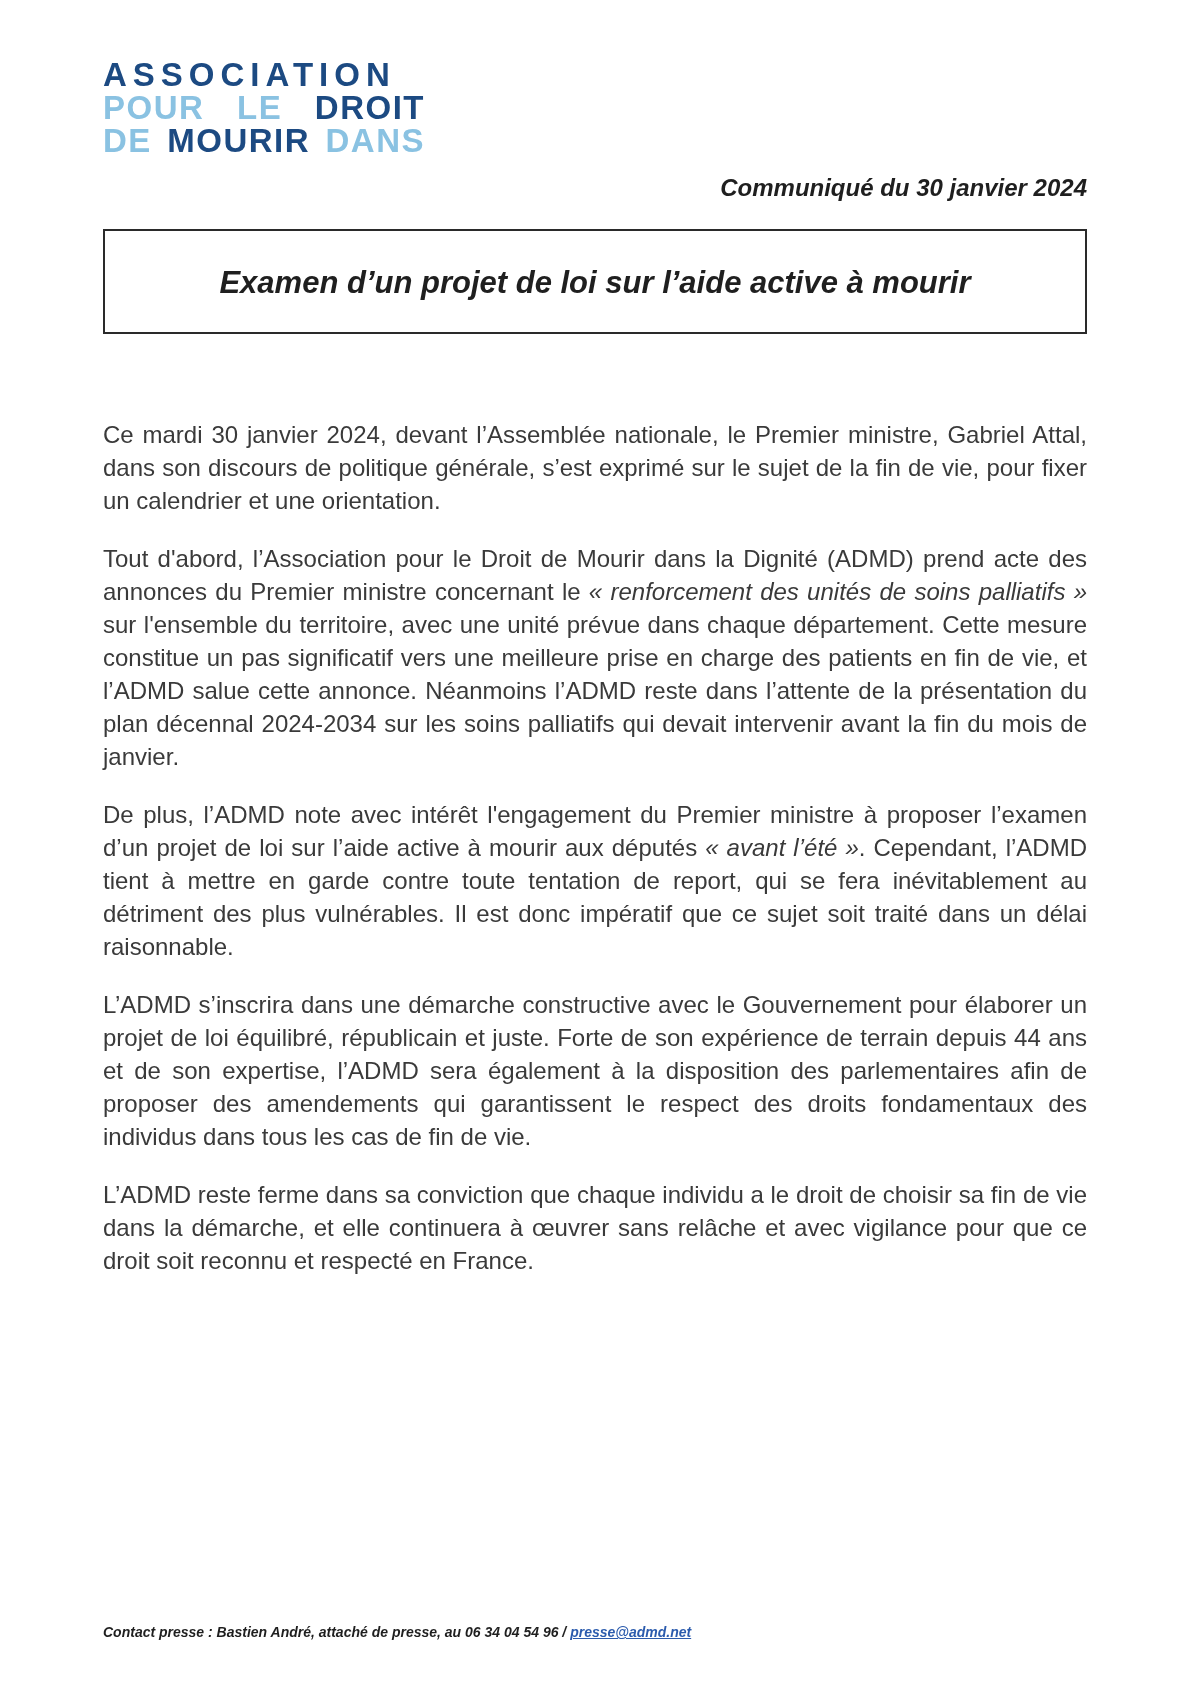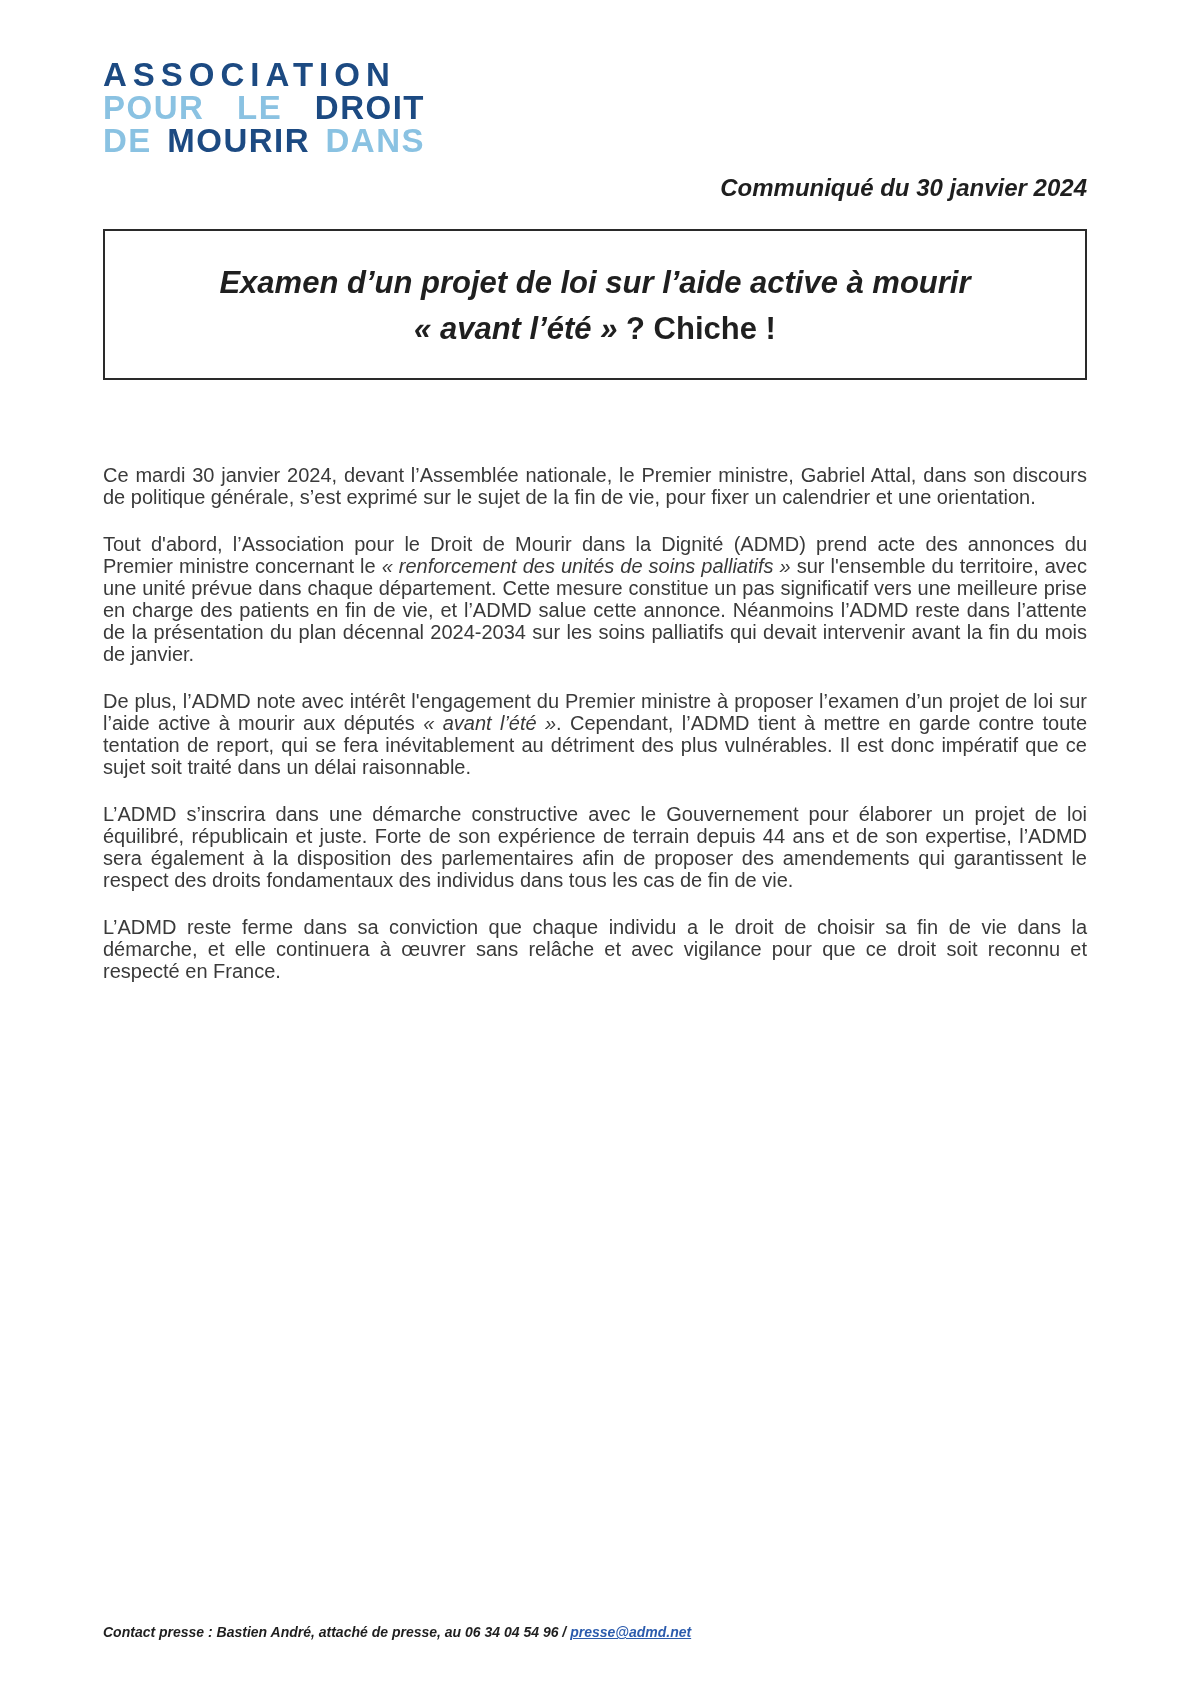--- a/index.html
+++ b/index.html
@@ -74,22 +74,22 @@
     font-weight:bold;
     color:var(--heading_text);
   }
   .title-line .it{font-style:italic;}
   .title-line .rm{font-style:normal;}
 
   
   .body{
     margin-top:84px;
     color:var(--body_text);
-    font-size:20px;
-    line-height:22px;
+    font-size:24px;
+    line-height:33px;
     text-align:justify;
   }
   .body p{margin:0 0 25px 0;}
   .it{font-style:italic;}
 
   
   .footer{
     position:absolute;
     left:103px;
     right:103px;
@@ -126,21 +126,20 @@
         <span class="light">DE</span>
         <span class="dark">MOURIR</span>
         <span class="light">DANS</span>
       </div>
     </div>
 
     <div class="dateline">Communiqué du 30 janvier 2024</div>
 
     <div class="title-box">
       <div class="title-line it">Examen d’un projet de loi sur l’aide active à mourir</div>
-      <div class="title-line"><span class="it">« avant l’été » </span><span class="rm">? Chiche !</span></div>
     </div>
 
     <div class="body">
       <p>Ce mardi 30 janvier 2024, devant l’Assemblée nationale, le Premier ministre, Gabriel Attal, dans son discours de politique générale, s’est exprimé sur le sujet de la fin de vie, pour fixer un calendrier et une orientation.</p>
       <p><span>Tout d'abord, l’Association pour le Droit de Mourir dans la Dignité (ADMD) prend acte des annonces du Premier ministre concernant le </span><span class="it">« renforcement des unités de soins palliatifs »</span><span> sur l'ensemble du territoire, avec une unité prévue dans chaque département. Cette mesure constitue un pas significatif vers une meilleure prise en charge des patients en fin de vie, et l’ADMD salue cette annonce. Néanmoins l’ADMD reste dans l’attente de la présentation du plan décennal 2024-2034 sur les soins palliatifs qui devait intervenir avant la fin du mois de janvier.</span></p>
       <p><span>De plus, l’ADMD note avec intérêt l'engagement du Premier ministre à proposer l’examen d’un projet de loi sur l’aide active à mourir aux députés </span><span class="it">« avant l’été »</span><span>. Cependant, l’ADMD tient à mettre en garde contre toute tentation de report, qui se fera inévitablement au détriment des plus vulnérables. Il est donc impératif que ce sujet soit traité dans un délai raisonnable.</span></p>
       <p>L’ADMD s’inscrira dans une démarche constructive avec le Gouvernement pour élaborer un projet de loi équilibré, républicain et juste. Forte de son expérience de terrain depuis 44 ans et de son expertise, l’ADMD sera également à la disposition des parlementaires afin de proposer des amendements qui garantissent le respect des droits fondamentaux des individus dans tous les cas de fin de vie.</p>
       <p>L’ADMD reste ferme dans sa conviction que chaque individu a le droit de choisir sa fin de vie dans la démarche, et elle continuera à œuvrer sans relâche et avec vigilance pour que ce droit soit reconnu et respecté en France.</p>
     </div>
 

